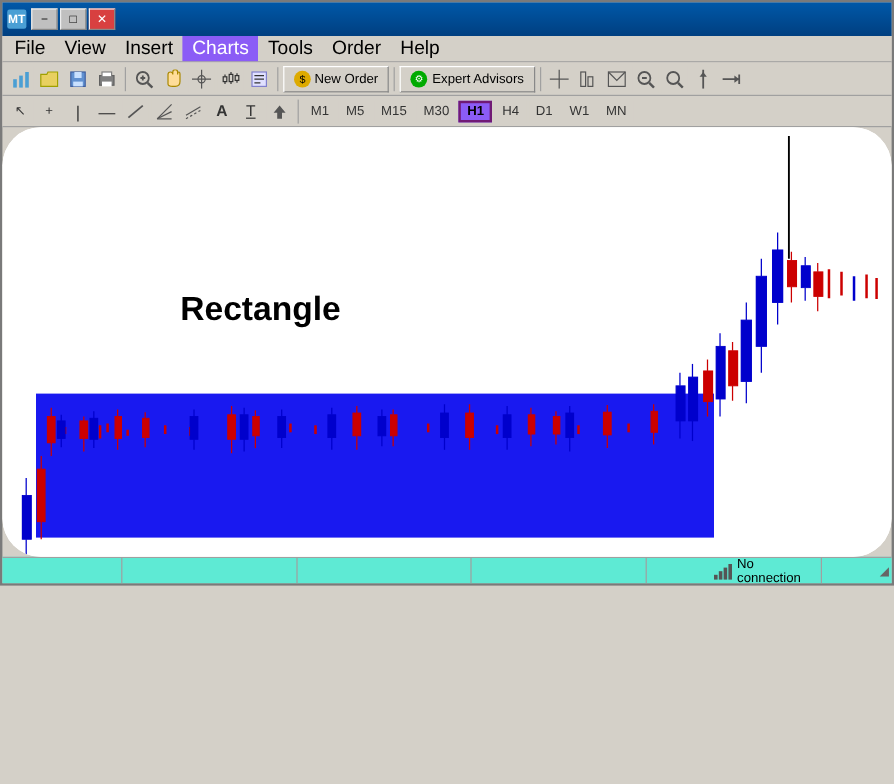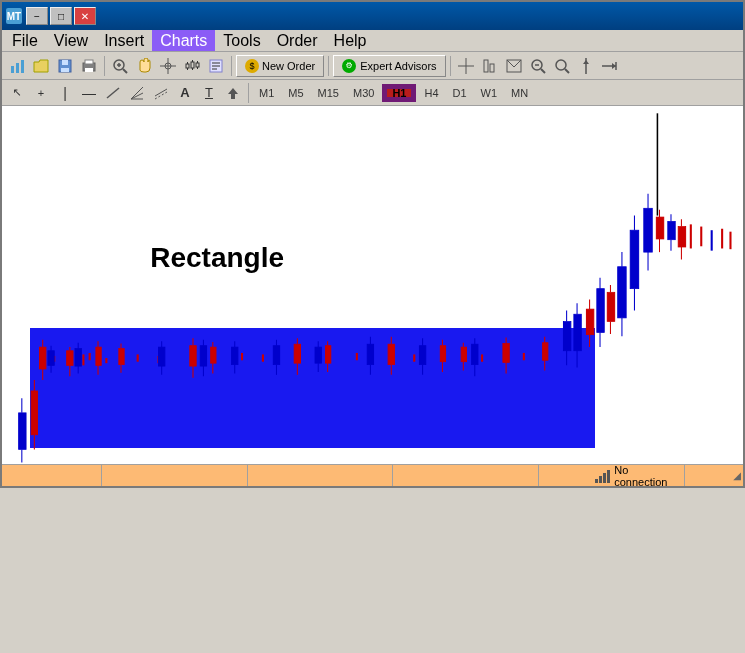--- a/index.html
+++ b/index.html
@@ -186,32 +186,33 @@
       height: 18px;
       background: #d4d0c8;
       border: 1px solid transparent;
       font-size: 11px;
       color: #333;
       cursor: pointer;
       display: flex;
       align-items: center;
     }
     .timeframe-btn.active {
-      background: #b91c1c;
-      border: 5px solid #701a75;
+      background: #8b5cf6;
+      border: 2px solid #701a75;
       font-weight: bold;
       color: #000;
     }
 
     
     .chart-container {
       flex: 1;
       background: white;
       position: relative;
       overflow: hidden;
+      border-radius: 32px;
     }
 
     
     .chart-area {
       width: 100%;
       height: 100%;
       position: relative;
       background: white;
     }
 
@@ -242,21 +243,21 @@
       position: absolute;
       top: 0;
       left: 0;
       width: 100%;
       height: 100%;
     }
 
     
     .status-bar {
       height: 22px;
-      background: #fdba74;
+      background: #5eead4;
       border-top: 1px solid #a0a0a0;
       display: flex;
       align-items: center;
       flex-shrink: 0;
       gap: 46px;
     }
     .status-segment {
       flex: 1;
       height: 100%;
       border-right: 1px solid #a0a0a0;

